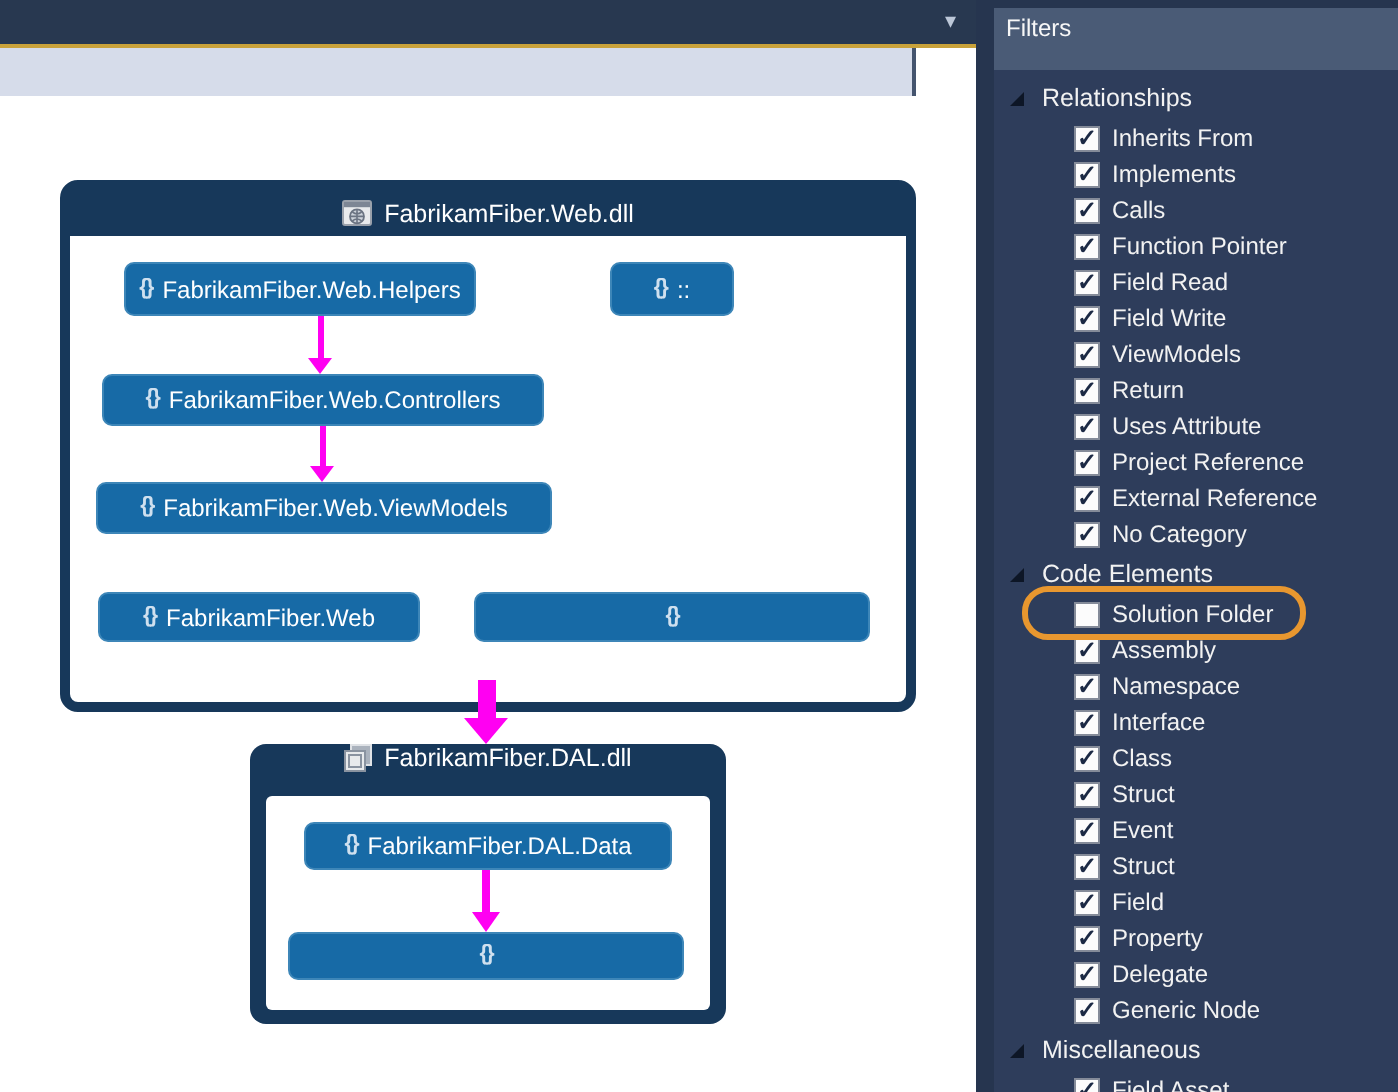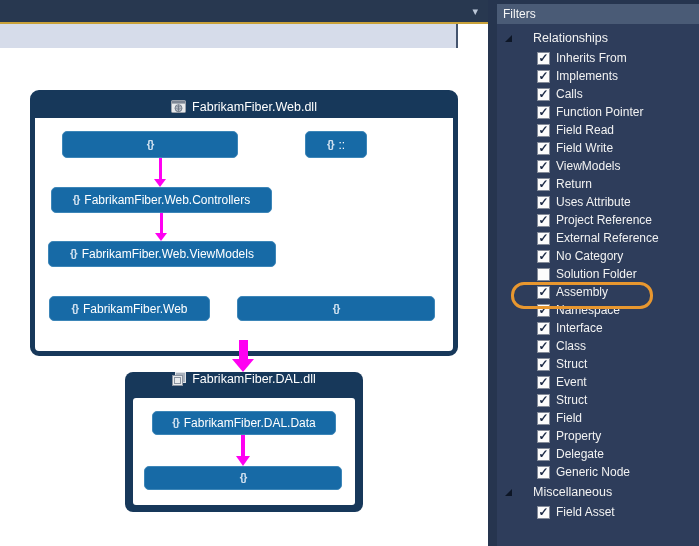--- a/index.html
+++ b/index.html
@@ -58,25 +58,25 @@
     border-right:11px solid transparent; border-top:13px solid #ff00f2; }
   #edge4-shaft { left:241px; top:435px; width:4px; height:22px; }
   #edge4-head  { left:236px; top:456px; border-left:7px solid transparent;
     border-right:7px solid transparent; border-top:10px solid #ff00f2; }
 
   
   #splitter { position:absolute; left:488px; top:0; width:9px; height:546px; background:#26354f; }
   #filters-panel { position:absolute; left:497px; top:0; width:202px; height:546px;
     background:#2e3d5b; color:#f2f2f2; }
   #filters-topedge { height:4px; background:#26354f; }
-  #filters-titlebar { height:20px; background:#4a5b76; color:#f7f7f7; font-size:12px;
+  #filters-titlebar { height:31px; background:#4a5b76; color:#f7f7f7; font-size:12px;
     line-height:21px; padding-left:6px; }
   #filters-rows { position:relative; padding-top:3px; }
   .section-row { height:22px; display:flex; align-items:center; padding-left:8px;
-    font-size:12.5px; cursor:default;gap:12px; }
+    font-size:12.5px; cursor:default; }
   .tri-expanded { width:0; height:0; border-bottom:7px solid #0d1626;
     border-left:7px solid transparent; margin-right:9px; }
   .item-row { height:18px; display:flex; align-items:center; padding-left:40px;
     font-size:12px; cursor:default; }
   .cbx { width:13px; height:13px; background:#fcfcfc; border:1px solid #848b99;
     margin-right:6px; display:inline-flex; align-items:center; justify-content:center;
     font-size:12px; font-weight:bold; color:#1b2944; line-height:11px; flex:0 0 13px; }
   #sf-highlight { position:absolute; left:14px; width:142px; height:27px;
     border:3px solid #e8972f; border-radius:13px; pointer-events:none; }
 
@@ -116,20 +116,21 @@
           <rect x="2.5" y="5.5" width="6" height="6" fill="none" stroke="#8a93a0"></rect>
         </svg>
       </span>
       <span>FabrikamFiber.DAL.dll</span>
     </div>
   </div>
   <div id="dal-inner"></div>
 
   <div class="node" id="node-helpers">
     <span class="ns-glyph">{}</span>
+    <span>FabrikamFiber.Web.Helpers</span>
   </div>
   <div class="node" id="node-global">
     <span class="ns-glyph">{}</span>
     <span>::</span>
   </div>
   <div class="node" id="node-controllers">
     <span class="ns-glyph">{}</span>
     <span>FabrikamFiber.Web.Controllers</span>
   </div>
   <div class="node" id="node-viewmodels">
@@ -210,20 +211,24 @@
           <span>Project Reference</span>
         </div>
         <div class="item-row">
           <span class="cbx">✓</span>
           <span>External Reference</span>
         </div>
         <div class="item-row">
           <span class="cbx">✓</span>
           <span>No Category</span>
         </div>
+        <div class="section-row">
+          <span class="tri-expanded"></span>
+          <span>Code Elements</span>
+        </div>
         <div class="item-row">
           <span class="cbx"></span>
           <span>Solution Folder</span>
         </div>
         <div class="item-row">
           <span class="cbx">✓</span>
           <span>Assembly</span>
         </div>
         <div class="item-row">
           <span class="cbx">✓</span>

